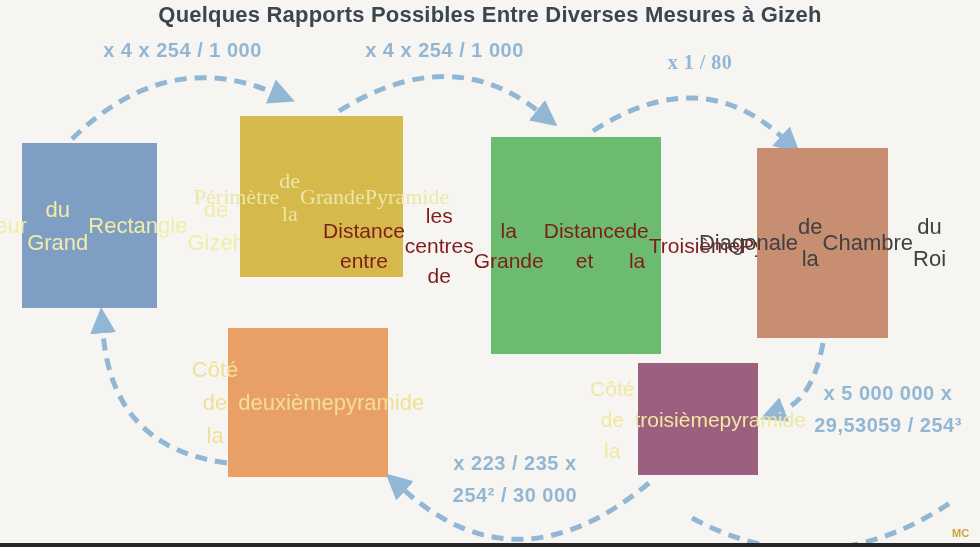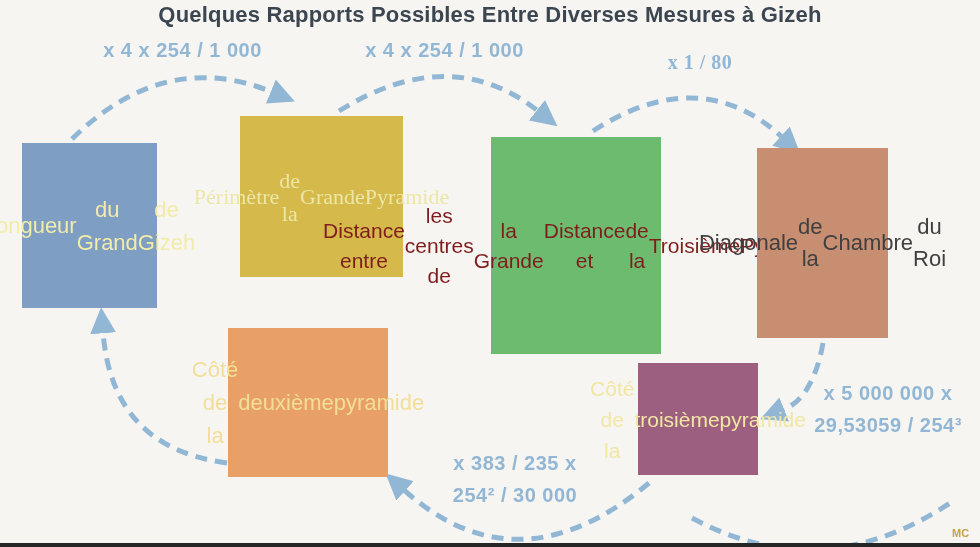--- a/index.html
+++ b/index.html
@@ -58,20 +58,21 @@
     <path class="arc" d="M593,131 Q700,62 782,137" marker-end="url(#ah)"></path>
     <path class="arc" d="M823,343 Q813,398 783,410" marker-end="url(#ah)"></path>
     <path class="arc" d="M649,483 Q518,592 404,490" marker-end="url(#ah)"></path>
     <path class="arc" d="M227,463 Q112,448 103,332" marker-end="url(#ah)"></path>
     <path class="arc" d="M692,518 Q822,588 950,503"></path>
   </svg>
 
   <div class="node n-0" style="background-color: rgb(127, 158, 196); color: rgb(242, 236, 168);">
       <div>Longueur</div>
       <div>du Grand</div>
+      <div>Rectangle</div>
       <div>de Gizeh</div>
     </div>
   <div class="node n-1" style="background-color: rgb(213, 185, 75); color: rgb(236, 231, 166); font-family: Liberation Serif, serif;">
       <div>Périmètre</div>
       <div>de la</div>
       <div>Grande</div>
       <div>Pyramide</div>
     </div>
   <div class="node n-2" style="background-color: rgb(108, 187, 111); color: #7f1d1d;">
       <div>Distance entre</div>
@@ -106,19 +107,19 @@
       <div>x 4 x 254 / 1 000</div>
     </div>
   <div class="arrow-label al-2">
       <div>x 1 / 80</div>
     </div>
   <div class="arrow-label al-3">
       <div>x 5 000 000 x</div>
       <div>29,53059 / 254³</div>
     </div>
   <div class="arrow-label al-4">
-      <div>x 383 / 235 x</div>
+      <div>x 223 / 235 x</div>
       <div>254² / 30 000</div>
     </div>
 
   <div class="sig">MC</div>
   <div class="bottom-bar"></div>
 </div>
 
 </body></html>

